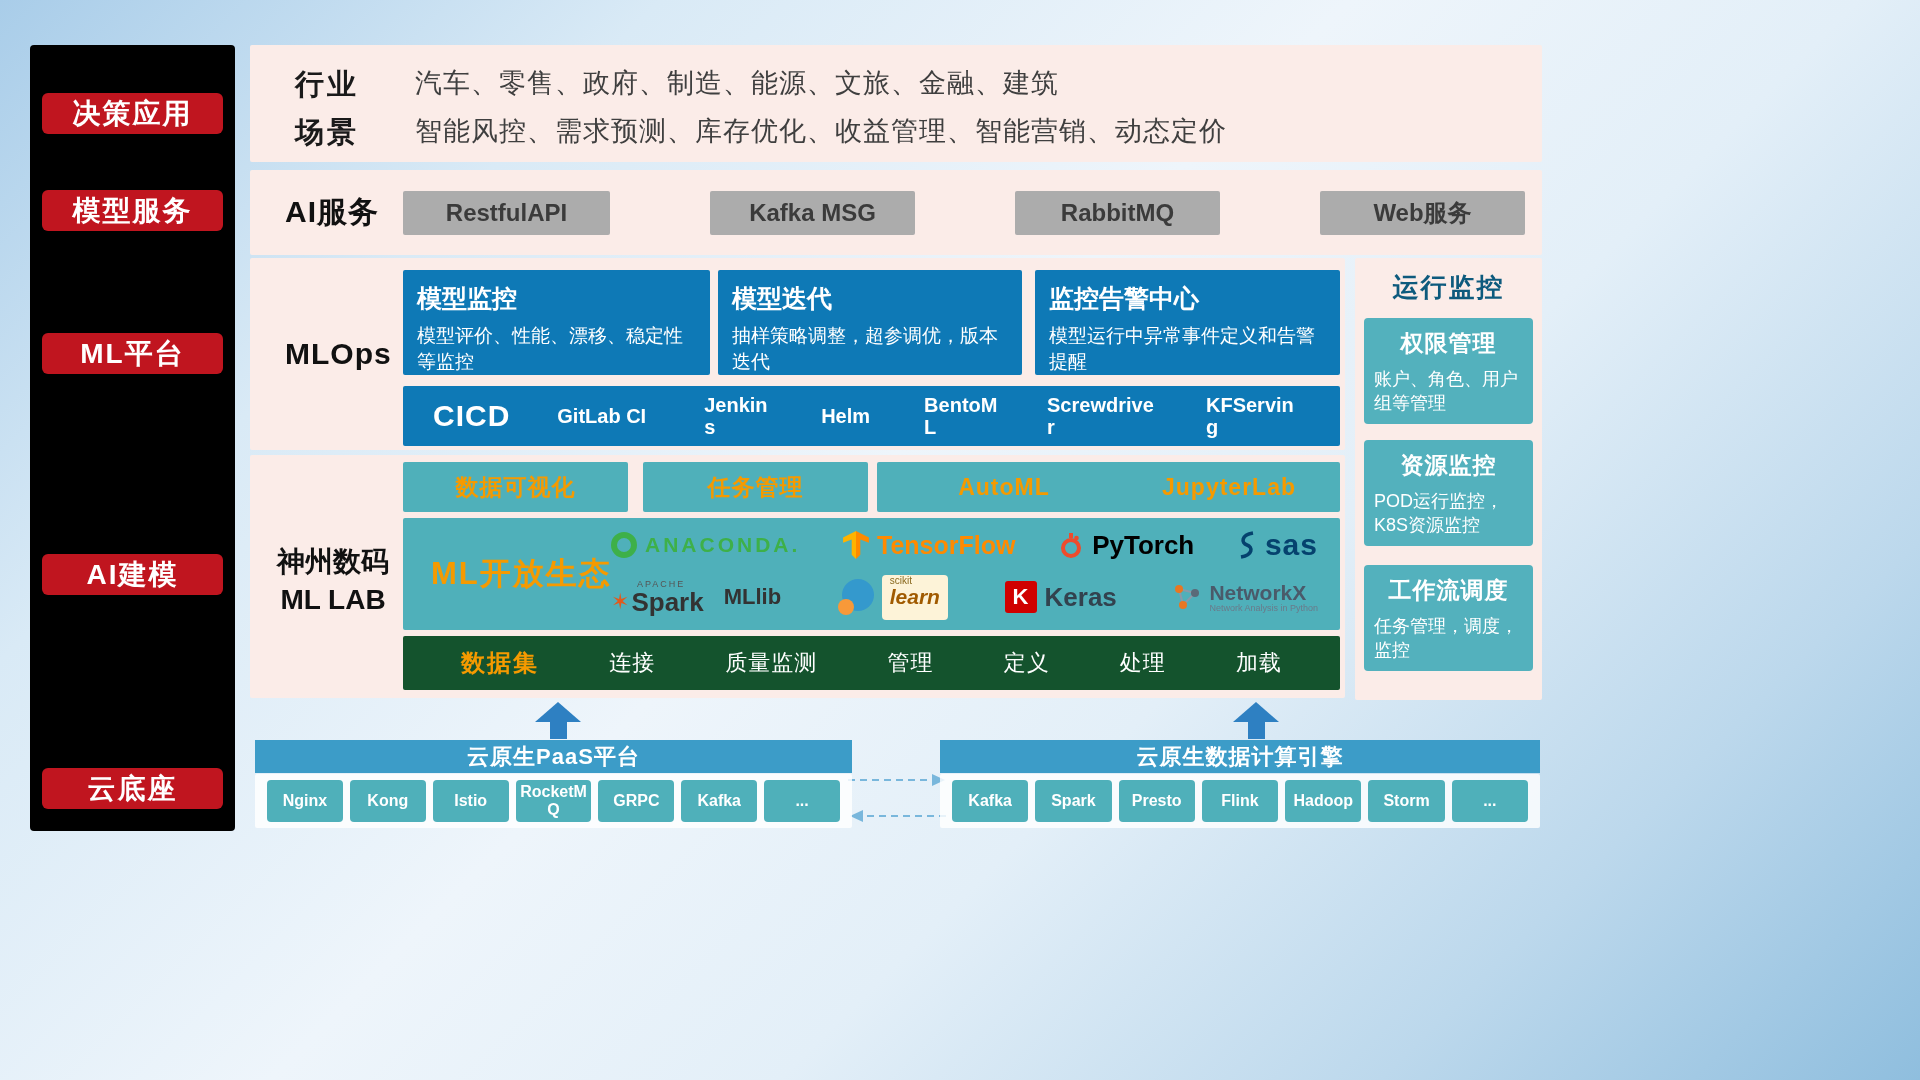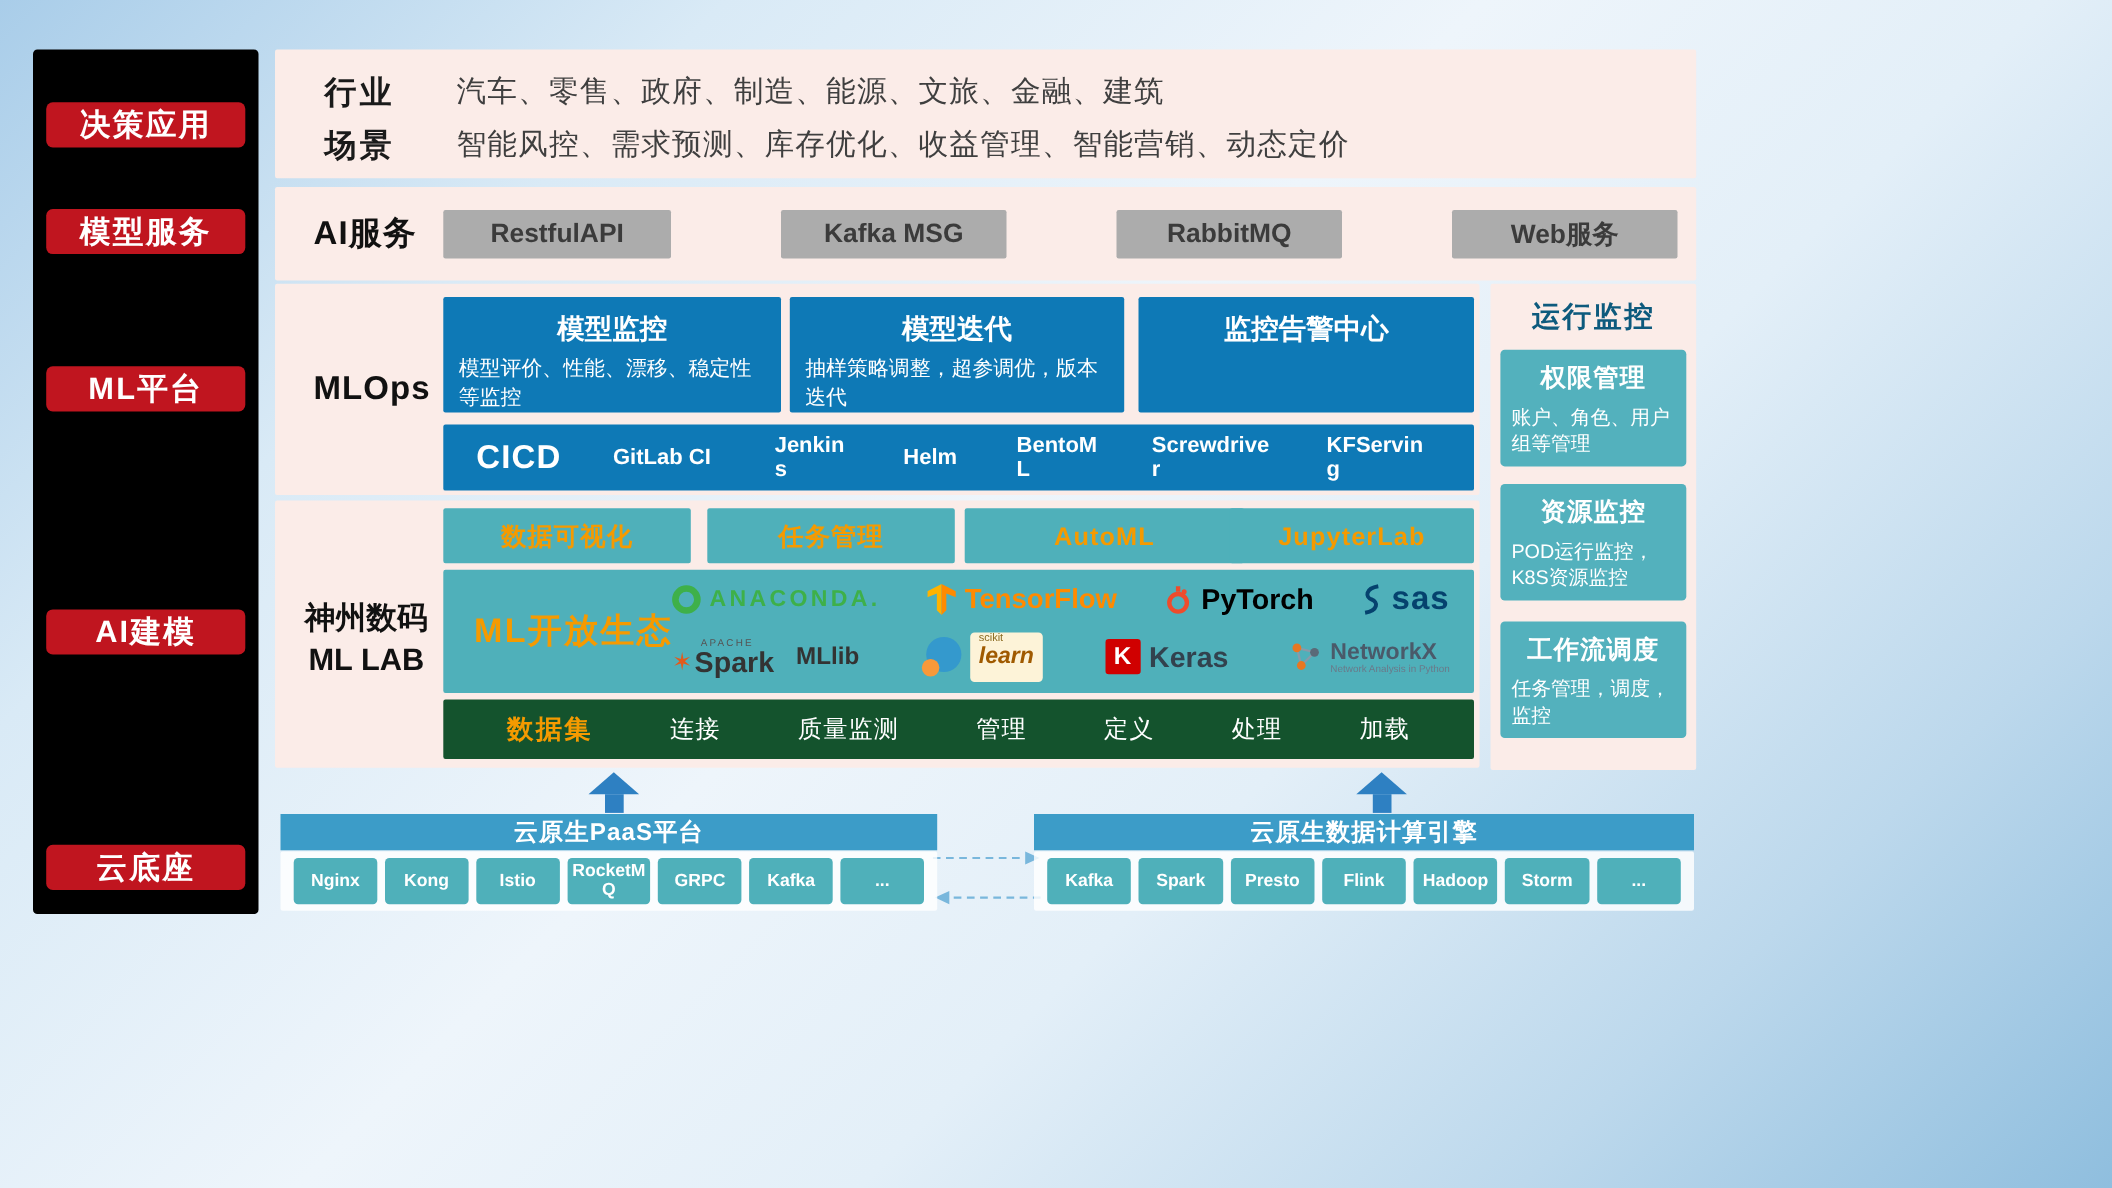--- a/index.html
+++ b/index.html
@@ -31,21 +31,21 @@
   .sec-label{position:absolute;left:35px;top:0;height:100%;display:flex;align-items:center;
     font-size:30px;font-weight:bold;color:#111;letter-spacing:1px;}
   .gray-btn{position:absolute;top:21px;height:44px;background:#acacac;color:#3b3b3b;
     font-size:24px;font-weight:bold;display:flex;align-items:center;justify-content:center;border-radius:2px;}
   .gb0{left:153px;width:207px}.gb1{left:460px;width:205px}.gb2{left:765px;width:205px}.gb3{left:1070px;width:205px}
 
   
   .sec-mlops{left:250px;top:258px;width:1095px;height:192px;}
   .mcard{position:absolute;top:12px;height:105px;background:#0e79b6;border-radius:2px;box-sizing:border-box;padding:8px 14px;}
   .mc0{left:153px;width:307px}.mc1{left:468px;width:304px}.mc2{left:785px;width:305px}
-  .mcard .t{text-align:center;font-size:25px;font-weight:bold;color:#fff;margin:4px 0 8px;font-family:Liberation Serif, serif;}
+  .mcard .t{font-size:25px;font-weight:bold;color:#fff;margin:4px 0 8px;font-family:Liberation Serif, serif;}
   .mcard .d{font-size:19px;color:#fff;line-height:1.38;}
   .cicd{position:absolute;left:153px;top:128px;width:937px;height:60px;background:#0e79b6;border-radius:2px;
     display:flex;align-items:center;justify-content:space-between;box-sizing:border-box;padding:0 38px 0 30px;}
   .cicd-label{font-size:30px;font-weight:bold;color:#fff;letter-spacing:1px;}
   .tool{color:#fff;font-size:20px;font-weight:bold;line-height:1.1;word-break:break-all;}
   .w0{width:100px}.w1{width:70px}.w2{width:56px}.w3{width:76px}.w4{width:112px}.w5{width:96px}
 
   
   .sec-mllab{left:250px;top:455px;width:1095px;height:243px;}
   .mllab-label{position:absolute;left:14px;top:88px;width:138px;text-align:center;
@@ -144,20 +144,21 @@
     <div class="mcard mc0">
       <div class="t">模型监控</div>
       <div class="d">模型评价、性能、漂移、稳定性等监控</div>
     </div>
     <div class="mcard mc1">
       <div class="t">模型迭代</div>
       <div class="d">抽样策略调整，超参调优，版本迭代</div>
     </div>
     <div class="mcard mc2">
       <div class="t">监控告警中心</div>
+      <div class="d">模型运行中异常事件定义和告警提醒</div>
     </div>
     <div class="cicd">
       <span class="cicd-label">CICD</span>
       <span class="tool w0">GitLab CI</span>
       <span class="tool w1">Jenkins</span>
       <span class="tool w2">Helm</span>
       <span class="tool w3">BentoML</span>
       <span class="tool w4">Screwdriver</span>
       <span class="tool w5">KFServing</span>
     </div>

